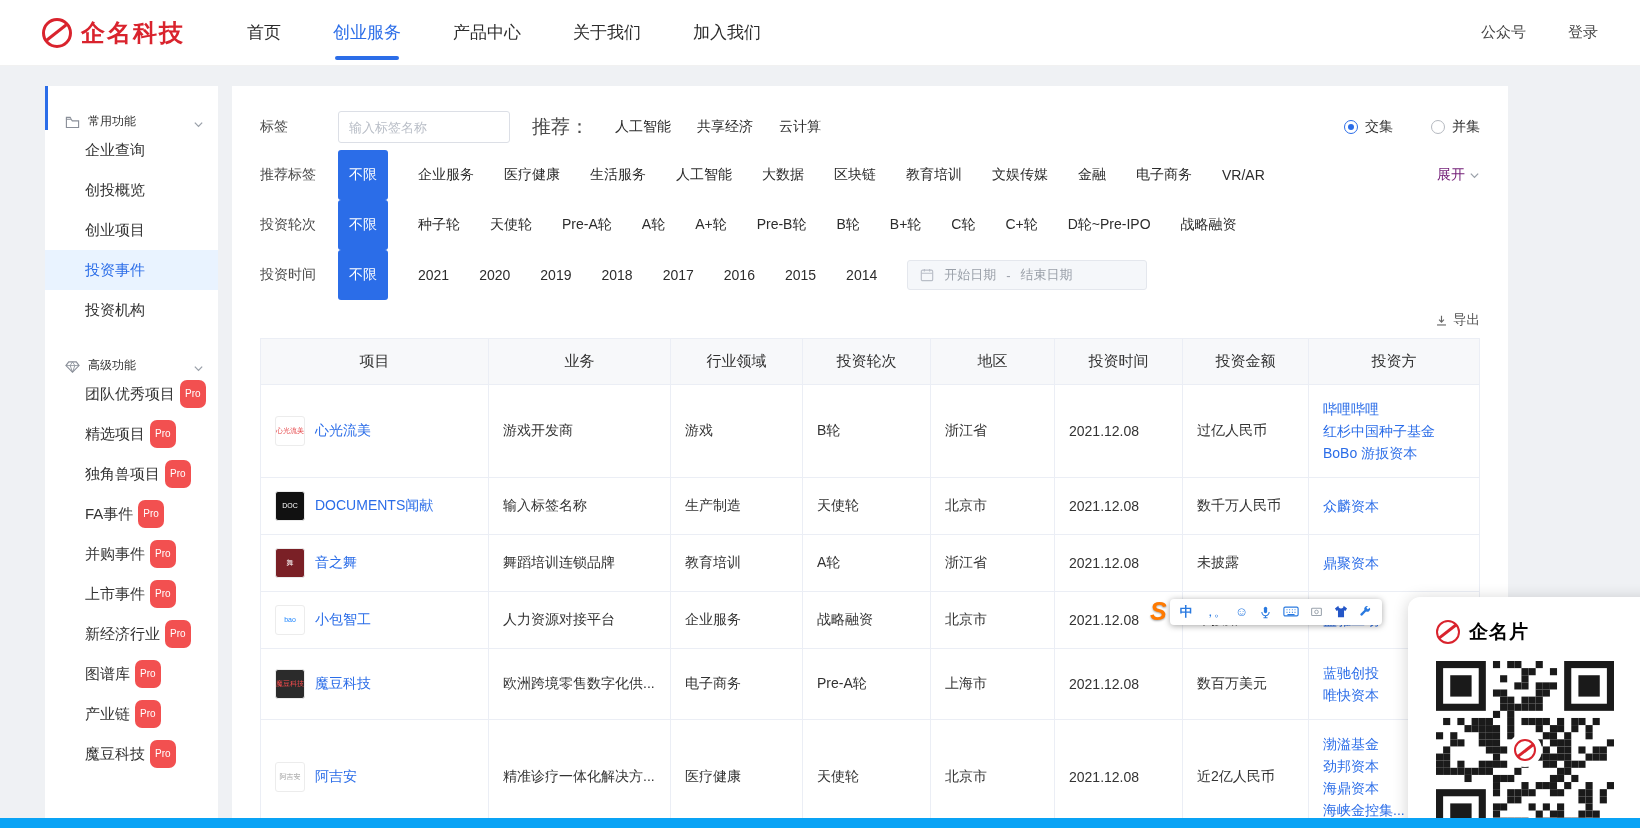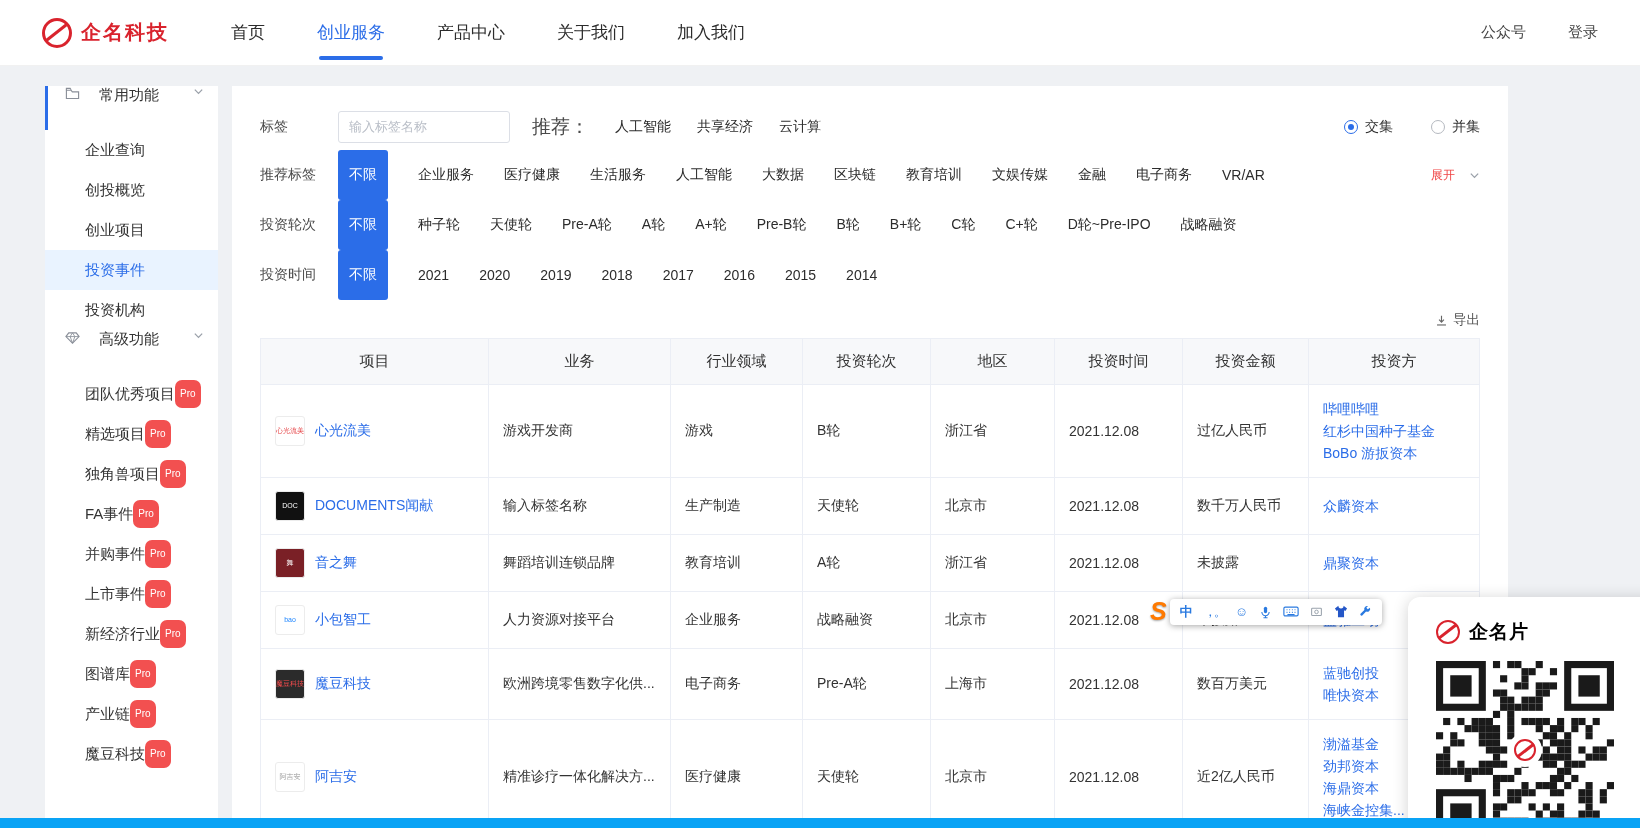--- a/index.html
+++ b/index.html
@@ -8,57 +8,57 @@
   .page{position:absolute;inset:0;overflow:hidden;}
 
   
   .navbar{height:66px;background:#fff;display:flex;align-items:center;padding:0 42px;
           border-bottom:1px solid #f1f1f1;position:relative;z-index:3;}
   .brand{display:flex;align-items:center;gap:9px;cursor:pointer;}
   .ring-logo{width:30px;height:30px;border:3px solid #d9232d;border-radius:50%;position:relative;display:inline-block;flex-shrink:0;}
   .ring-logo::after{content:"";position:absolute;left:-1px;top:10px;width:25px;height:3px;background:#d9232d;transform:rotate(-38deg);}
   .ring-logo.small{width:24px;height:24px;border-width:2.5px;}
   .ring-logo.small::after{left:-1px;top:8px;width:21px;height:2.5px;}
-  .brand-text{font-size:20px;font-weight:bold;color:#d9232d;letter-spacing:2px;}
+  .brand-text{font-size:24px;font-weight:bold;color:#d9232d;letter-spacing:2px;}
   .nav-menu{display:flex;margin-left:62px;gap:52px;height:100%;}
   .nav-item{display:flex;align-items:center;height:100%;font-size:17px;color:#2c2c2c;cursor:pointer;position:relative;font-weight:500;}
   .nav-item.active{color:#2b6de8;}
   .nav-item.active::after{content:"";position:absolute;left:2px;right:2px;bottom:5px;height:4px;border-radius:2px;background:#2b6de8;}
   .nav-right{margin-left:auto;display:flex;gap:42px;font-size:15px;color:#444;}
   .nav-right .nav-r-item{cursor:pointer;}
 
   
   .sidebar{position:absolute;left:45px;top:86px;width:173px;bottom:0;background:#fff;z-index:2;}
-  .side-header{height:44px;display:flex;align-items:flex-start;gap:19px;padding:0 14px 0 20px;font-size:15px;color:#333;cursor:pointer;position:relative;}
+  .side-header{height:44px;display:flex;align-items:flex-end;gap:8px;padding:0 14px 0 20px;font-size:12px;color:#333;cursor:pointer;position:relative;}
   .side-header.accent::before{content:"";position:absolute;left:0;top:0;bottom:0;width:3px;background:#2b6de8;}
   .side-header .chev{margin-left:auto;display:flex;}
   .side-item{height:40px;display:flex;align-items:center;padding-left:40px;font-size:15px;color:#333;cursor:pointer;}
   .side-item.active{background:#e9f3ff;color:#2b6de8;}
-  .pro{background:#f25050;color:#fff;font-size:10px;line-height:14px;padding:7px 5px;border-radius:7px;flex-shrink:0;}
+  .pro{background:#f25050;color:#fff;font-size:10px;line-height:14px;padding:7px 5px;border-radius:7px;margin-left:5px;flex-shrink:0;}
   .icn{display:inline-flex;align-items:center;}
 
   
   .panel{position:absolute;left:232px;top:86px;width:1276px;bottom:0;background:#fff;padding:18px 28px 0;z-index:2;}
   .f-row{display:flex;align-items:center;min-height:42px;}
-  .tag-row{min-height:46px;font-family:Liberation Serif, serif;}
+  .tag-row{min-height:46px;}
   .f-label{width:78px;font-size:14px;color:#4a4a4a;flex-shrink:0;}
   .tag-input{width:172px;height:32px;border:1px solid #dcdfe6;border-radius:3px;padding:0 10px;font-size:13px;color:#333;outline:none;font-family:inherit;}
   .tag-input::placeholder{color:#b9bec7;}
   .rec-label{margin-left:22px;font-size:19px;color:#4a4a4a;}
   .rec-links{display:flex;}
   .rec-link{margin-left:26px;font-size:14px;color:#2c2c2c;cursor:pointer;}
   .setmode{margin-left:auto;display:flex;gap:38px;}
   .radio{display:flex;align-items:center;gap:7px;font-size:14px;color:#333;cursor:pointer;}
   .radio-dot{width:14px;height:14px;border-radius:50%;border:1px solid #b5b9c0;background:#fff;position:relative;flex-shrink:0;}
   .radio.sel .radio-dot{border-color:#2b6de8;}
   .radio.sel .radio-dot::after{content:"";position:absolute;inset:3px;border-radius:50%;background:#2b6de8;}
   .opts{display:flex;align-items:center;flex-wrap:wrap;flex:1;}
   .opt{margin-right:30px;font-size:14px;color:#2c2c2c;cursor:pointer;padding:3px 0;}
   .opt.sel{background:#2b6de8;color:#fff;padding:16px 11px;border-radius:3px;}
-  .expand{margin-left:auto;display:flex;align-items:center;gap:14px;font-size:12px;color:#ef4444;cursor:pointer;}
+  .expand{margin-left:auto;display:flex;align-items:center;gap:4px;font-size:14px;color:#701a75;cursor:pointer;}
   .daterange{display:flex;align-items:center;gap:10px;background:#f5f7fa;border:1px solid #e4e7ed;border-radius:3px;height:30px;padding:0 12px;color:#9aa0a9;font-size:13px;width:240px;cursor:pointer;}
   .export-row{display:flex;justify-content:flex-end;align-items:center;height:32px;margin:4px 0 2px;gap:5px;font-size:13.5px;color:#555;}
   .export-row span[data-name="export-button"]{cursor:pointer;}
 
   
   table{width:100%;border-collapse:collapse;table-layout:fixed;}
   th{height:46px;background:#f7f8fa;border:1px solid #ebeef5;font-size:15px;color:#333;font-weight:500;text-align:center;}
   td{border:1px solid #ebeef5;font-size:14px;color:#333;padding:13px 14px;vertical-align:middle;text-align:left;word-break:break-all;}
   .proj-wrap{display:flex;align-items:center;gap:10px;}
   .logo-box{width:30px;height:30px;border:1px solid #ececec;border-radius:3px;display:flex;align-items:center;justify-content:center;font-size:7px;overflow:hidden;flex-shrink:0;text-align:center;line-height:8px;}
@@ -266,20 +266,31 @@
           <div class="opts" data-name="filter-options">
             <span class="opt sel" data-name="filter-option">不限</span>
             <span class="opt" data-name="filter-option">2021</span>
             <span class="opt" data-name="filter-option">2020</span>
             <span class="opt" data-name="filter-option">2019</span>
             <span class="opt" data-name="filter-option">2018</span>
             <span class="opt" data-name="filter-option">2017</span>
             <span class="opt" data-name="filter-option">2016</span>
             <span class="opt" data-name="filter-option">2015</span>
             <span class="opt" data-name="filter-option">2014</span>
+            <div class="daterange" data-name="date-range-picker">
+              <span class="icn" data-name="calendar-icon">
+                <svg width="14" height="14" viewBox="0 0 16 16">
+                  <rect x="1.5" y="2.5" width="13" height="12" rx="1.5" fill="none" stroke="#b9bec7" stroke-width="1.3"></rect>
+                  <path d="M1.5 6h13M5 1v3M11 1v3" fill="none" stroke="#b9bec7" stroke-width="1.3"></path>
+                </svg>
+              </span>
+              <span data-name="date-start">开始日期</span>
+              <span data-name="date-separator">-</span>
+              <span data-name="date-end">结束日期</span>
+            </div>
           </div>
         </div>
       </div>
 
     <div class="export-row" data-name="export-row">
       <span class="icn" data-name="download-icon">
           <svg width="13" height="13" viewBox="0 0 16 16">
             <path d="M8 2v8M5 7l3 3 3-3" fill="none" stroke="#666" stroke-width="1.4"></path>
             <path d="M2.5 13.5h11" stroke="#666" stroke-width="1.4"></path>
           </svg>

